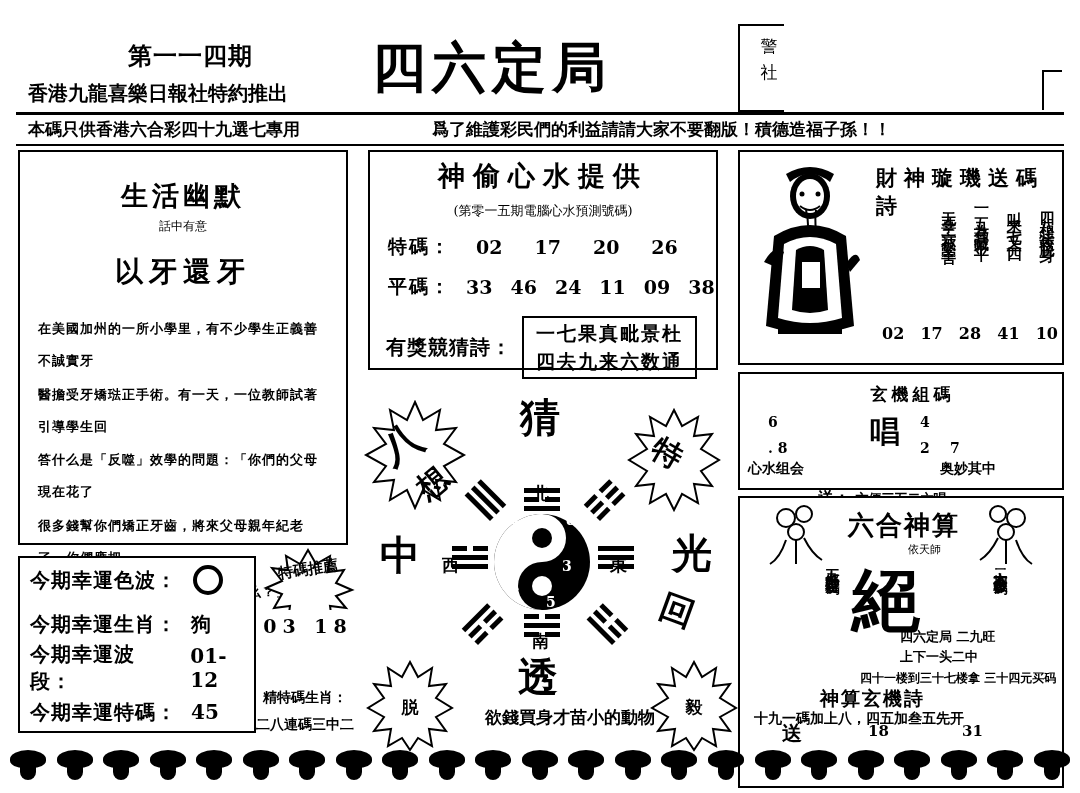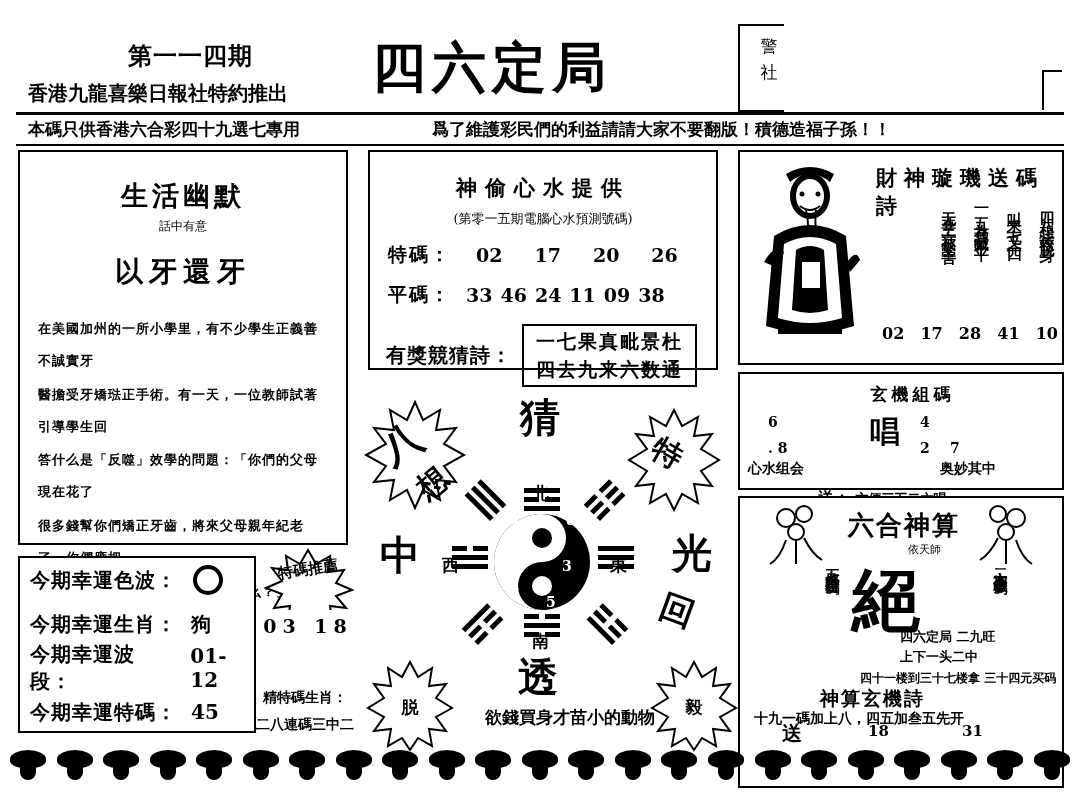--- a/index.html
+++ b/index.html
@@ -195,24 +195,24 @@
     font-size: 14px;
     font-weight: bold;
     text-align: center;
     line-height: 1.9;
   }
 
   
   #xinshui-box { left: 368px; top: 150px; width: 350px; height: 220px; }
   .xs-title {
     text-align: center;
-    font-size: 21px;
-    font-weight: bold;
-    font-family: "DejaVu Serif", serif;
-    margin-top: 22px;
+    font-size: 27px;
+    font-weight: bold;
+    font-family: "DejaVu Serif", serif;
+    margin-top: 6px;
     letter-spacing: 8px;
   }
   .xs-sub {
     text-align: center;
     font-size: 13px;
     font-family: "DejaVu Serif", serif;
     margin-top: 8px;
   }
   .xs-line {
     display: flex;
@@ -222,21 +222,21 @@
     font-family: "DejaVu Serif", serif;
   }
   .xs-line .tag {
     font-size: 19px;
     font-weight: bold;
     width: 78px;
     letter-spacing: 2px;
   }
   .xs-line .nums {
     display: flex;
-    gap: 8px;
+    gap: 18px;
     font-size: 19px;
     font-weight: bold;
   }
   .xs-line.special .nums { gap: 32px; padding-left: 10px; }
   .xs-quiz {
     display: flex;
     align-items: center;
     margin-top: 16px;
     padding-left: 16px;
     font-family: "DejaVu Serif", serif;

